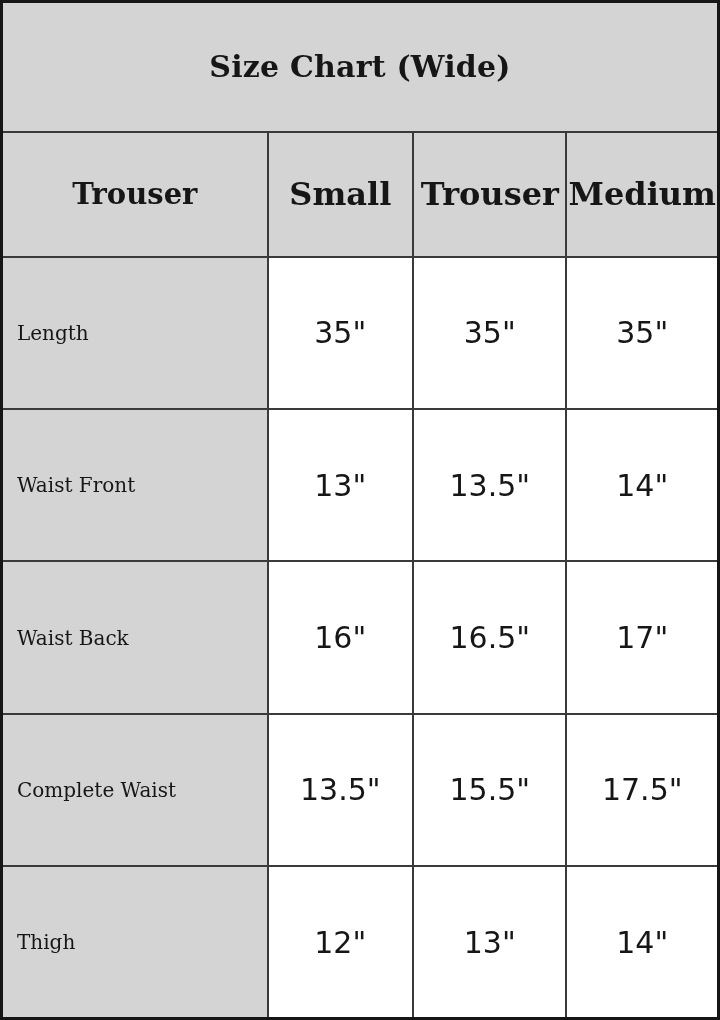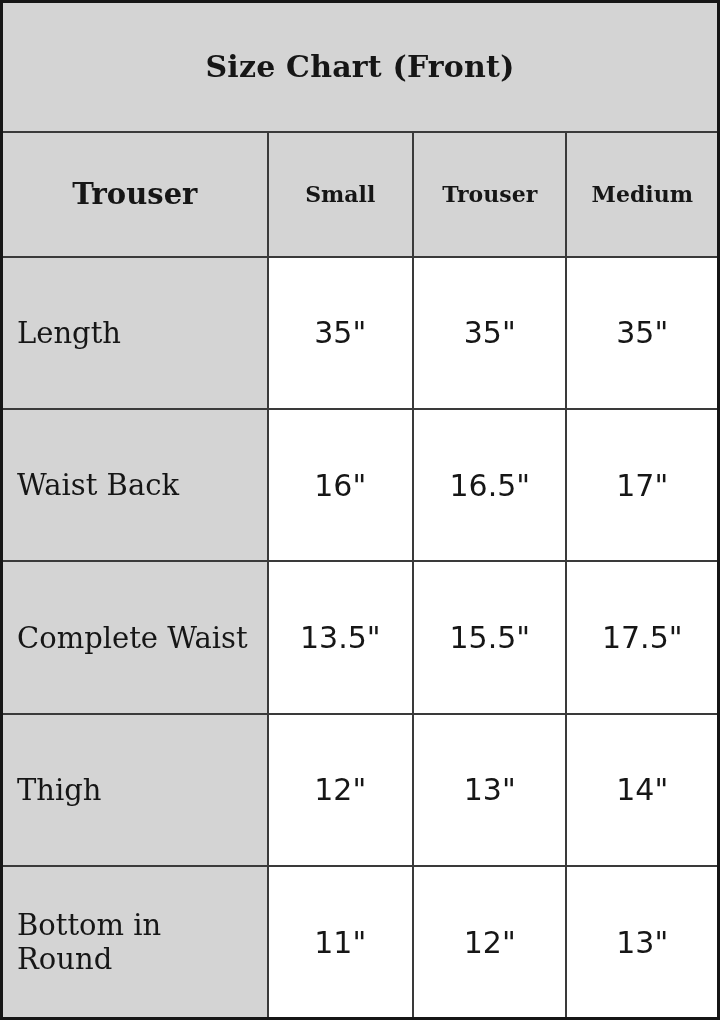--- a/index.html
+++ b/index.html
@@ -42,26 +42,26 @@
     font-size: 30px;
     letter-spacing: 0.2px;
   }
   tr.header-row { height: 96px; }
   tr.header-row td {
     background: var(--header-bg);
     text-align: center;
     font-weight: bold;
   }
   td.header-trouser { font-size: 29px; }
-  td.header-size { font-size: 22px; }
+  td.header-size { font-size: 32px; }
 
   tr.data-row { height: 117px; }
   td.row-label {
     background: var(--header-bg);
-    font-size: 29px;
+    font-size: 20px;
     font-weight: normal;
     text-align: left;
     padding-left: 14px;
     margin-top: 24px;
   }
   td.value-cell {
     background: var(--cell-bg);
     text-align: center;
     font-family: "DejaVu Sans", "Liberation Sans", sans-serif;
     font-size: 30px;
@@ -73,37 +73,43 @@
 <table class="size-chart">
   <colgroup>
     <col style="width:37.1%">
     <col style="width:20.3%">
     <col style="width:21.4%">
     <col style="width:21.2%">
   </colgroup>
 
   <tbody>
       <tr class="title-row">
-    <td colspan="4">Size Chart (Front)</td>
+    <td colspan="4">Size Chart (Wide)</td>
   </tr>
 
   <tr class="header-row">
     <td class="header-trouser">Trouser</td>
     <td class="header-size">Small</td>
     <td class="header-size">Trouser</td>
     <td class="header-size">Medium</td>
   </tr>
 
   <tr class="data-row">
     <td class="row-label">Length</td>
     <td class="value-cell">35"</td>
     <td class="value-cell">35"</td>
     <td class="value-cell">35"</td>
   </tr>
 
+  <tr class="data-row">
+    <td class="row-label">Waist Front</td>
+    <td class="value-cell">13"</td>
+    <td class="value-cell">13.5"</td>
+    <td class="value-cell">14"</td>
+  </tr>
 
   <tr class="data-row">
     <td class="row-label">Waist Back</td>
     <td class="value-cell">16"</td>
     <td class="value-cell">16.5"</td>
     <td class="value-cell">17"</td>
   </tr>
 
   <tr class="data-row">
     <td class="row-label">Complete Waist</td>
@@ -113,20 +119,14 @@
   </tr>
 
 
   <tr class="data-row">
     <td class="row-label">Thigh</td>
     <td class="value-cell">12"</td>
     <td class="value-cell">13"</td>
     <td class="value-cell">14"</td>
   </tr>
 
-  <tr class="data-row">
-    <td class="row-label">Bottom in Round</td>
-    <td class="value-cell">11"</td>
-    <td class="value-cell">12"</td>
-    <td class="value-cell">13"</td>
-  </tr>
 </tbody>
   </table>
 
 </body></html>

